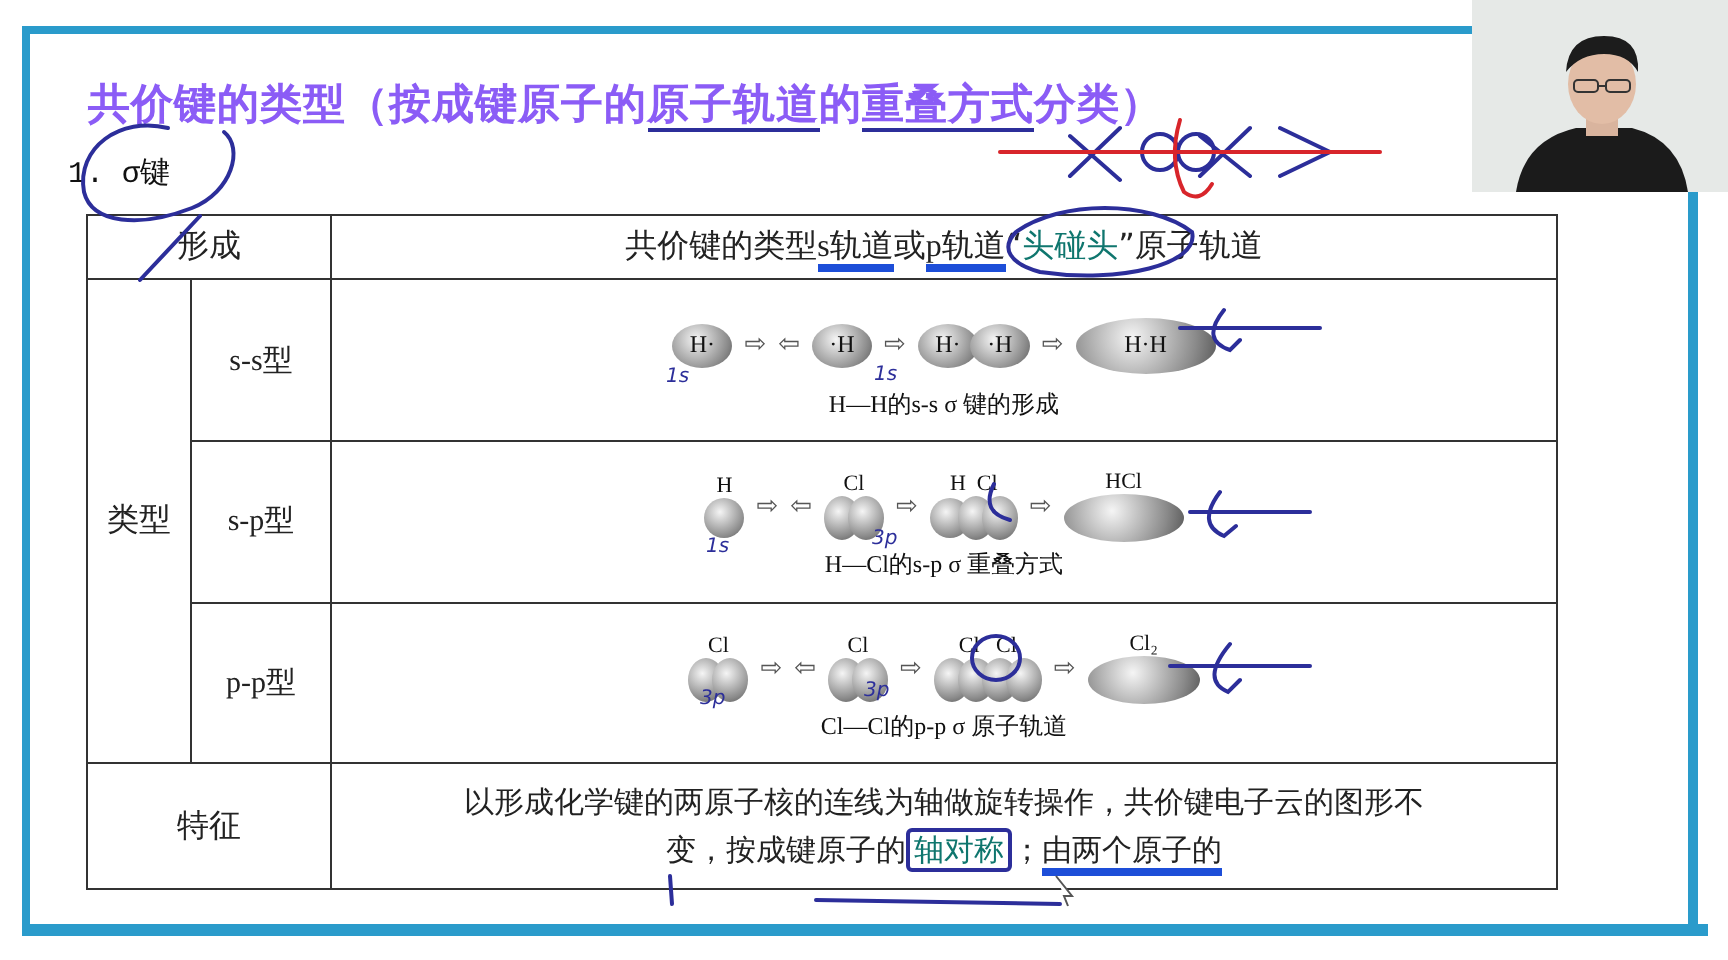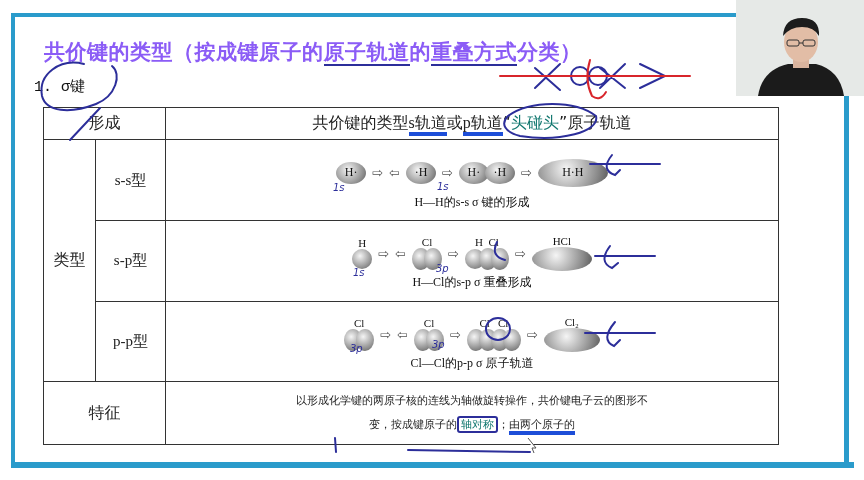--- a/index.html
+++ b/index.html
@@ -18,21 +18,21 @@
   .row-formula{display:flex;align-items:center;justify-content:center;gap:6px;height:34px;margin-top:6px;}
   .atom{display:inline-flex;align-items:center;justify-content:center;width:30px;height:22px;border-radius:50%;background:radial-gradient(circle at 40% 35%,#f5f5f5,#8a8a8a 70%,#555);font-family:"Liberation Serif",serif;font-size:12px;color:#111;}
   .lobe{display:inline-block;width:18px;height:22px;border-radius:50%;background:radial-gradient(circle at 40% 35%,#f5f5f5,#8a8a8a 70%,#555);}
   .pair{display:inline-flex;align-items:center;}
   .pair .lobe + .lobe{margin-left:-6px;}
   .big{width:70px;height:28px;}
   .arrow{font-size:13px;color:#555;font-family:"DejaVu Sans",sans-serif;}
   .cap{font-family:"Liberation Serif","DejaVu Serif",serif;font-size:12px;color:#111;margin-top:4px;}
   .lbl{font-family:"Liberation Serif",serif;font-size:11px;color:#111;display:block;height:12px;line-height:12px;}
   .stack{display:inline-flex;flex-direction:column;align-items:center;}
-  .feature{text-align:center;padding:6px 8px !important;line-height:24px;font-size:11px;}
+  .feature{text-align:center;padding:6px 8px !important;line-height:24px;font-size:15px;}
   .boxed{border:2px solid #2c2e9a;border-radius:3px;padding:0 2px;}
   .webcam{position:absolute;left:736px;top:0;width:128px;height:96px;background:linear-gradient(180deg,#e9ecea,#dfe3e1);overflow:hidden;}
   .ink{position:absolute;left:0;top:0;width:864px;height:480px;pointer-events:none;}
 </style>
 </head>
 <body>
 
 <div class="slide-frame"></div>
 <div class="bottom-band"></div>
 
@@ -102,21 +102,21 @@
                 <span class="lobe"></span>
                 <span class="lobe"></span>
               </span>
             </span>
         <span class="arrow">⇨</span>
         <span class="stack">
               <span class="lbl">HCl</span>
               <span class="lobe" style="width:60px;height:24px"></span>
             </span>
       </div>
-      <div class="cap">H—Cl的s-p σ 重叠形成</div>
+      <div class="cap">H—Cl的s-p σ 重叠方式</div>
     </td>
   </tr>
 
   <tr style="height:80px">
     <td class="serif">p-p型</td>
     <td>
       <div class="row-formula">
         <span class="stack">
               <span class="lbl">Cl</span>
               <span class="pair">

